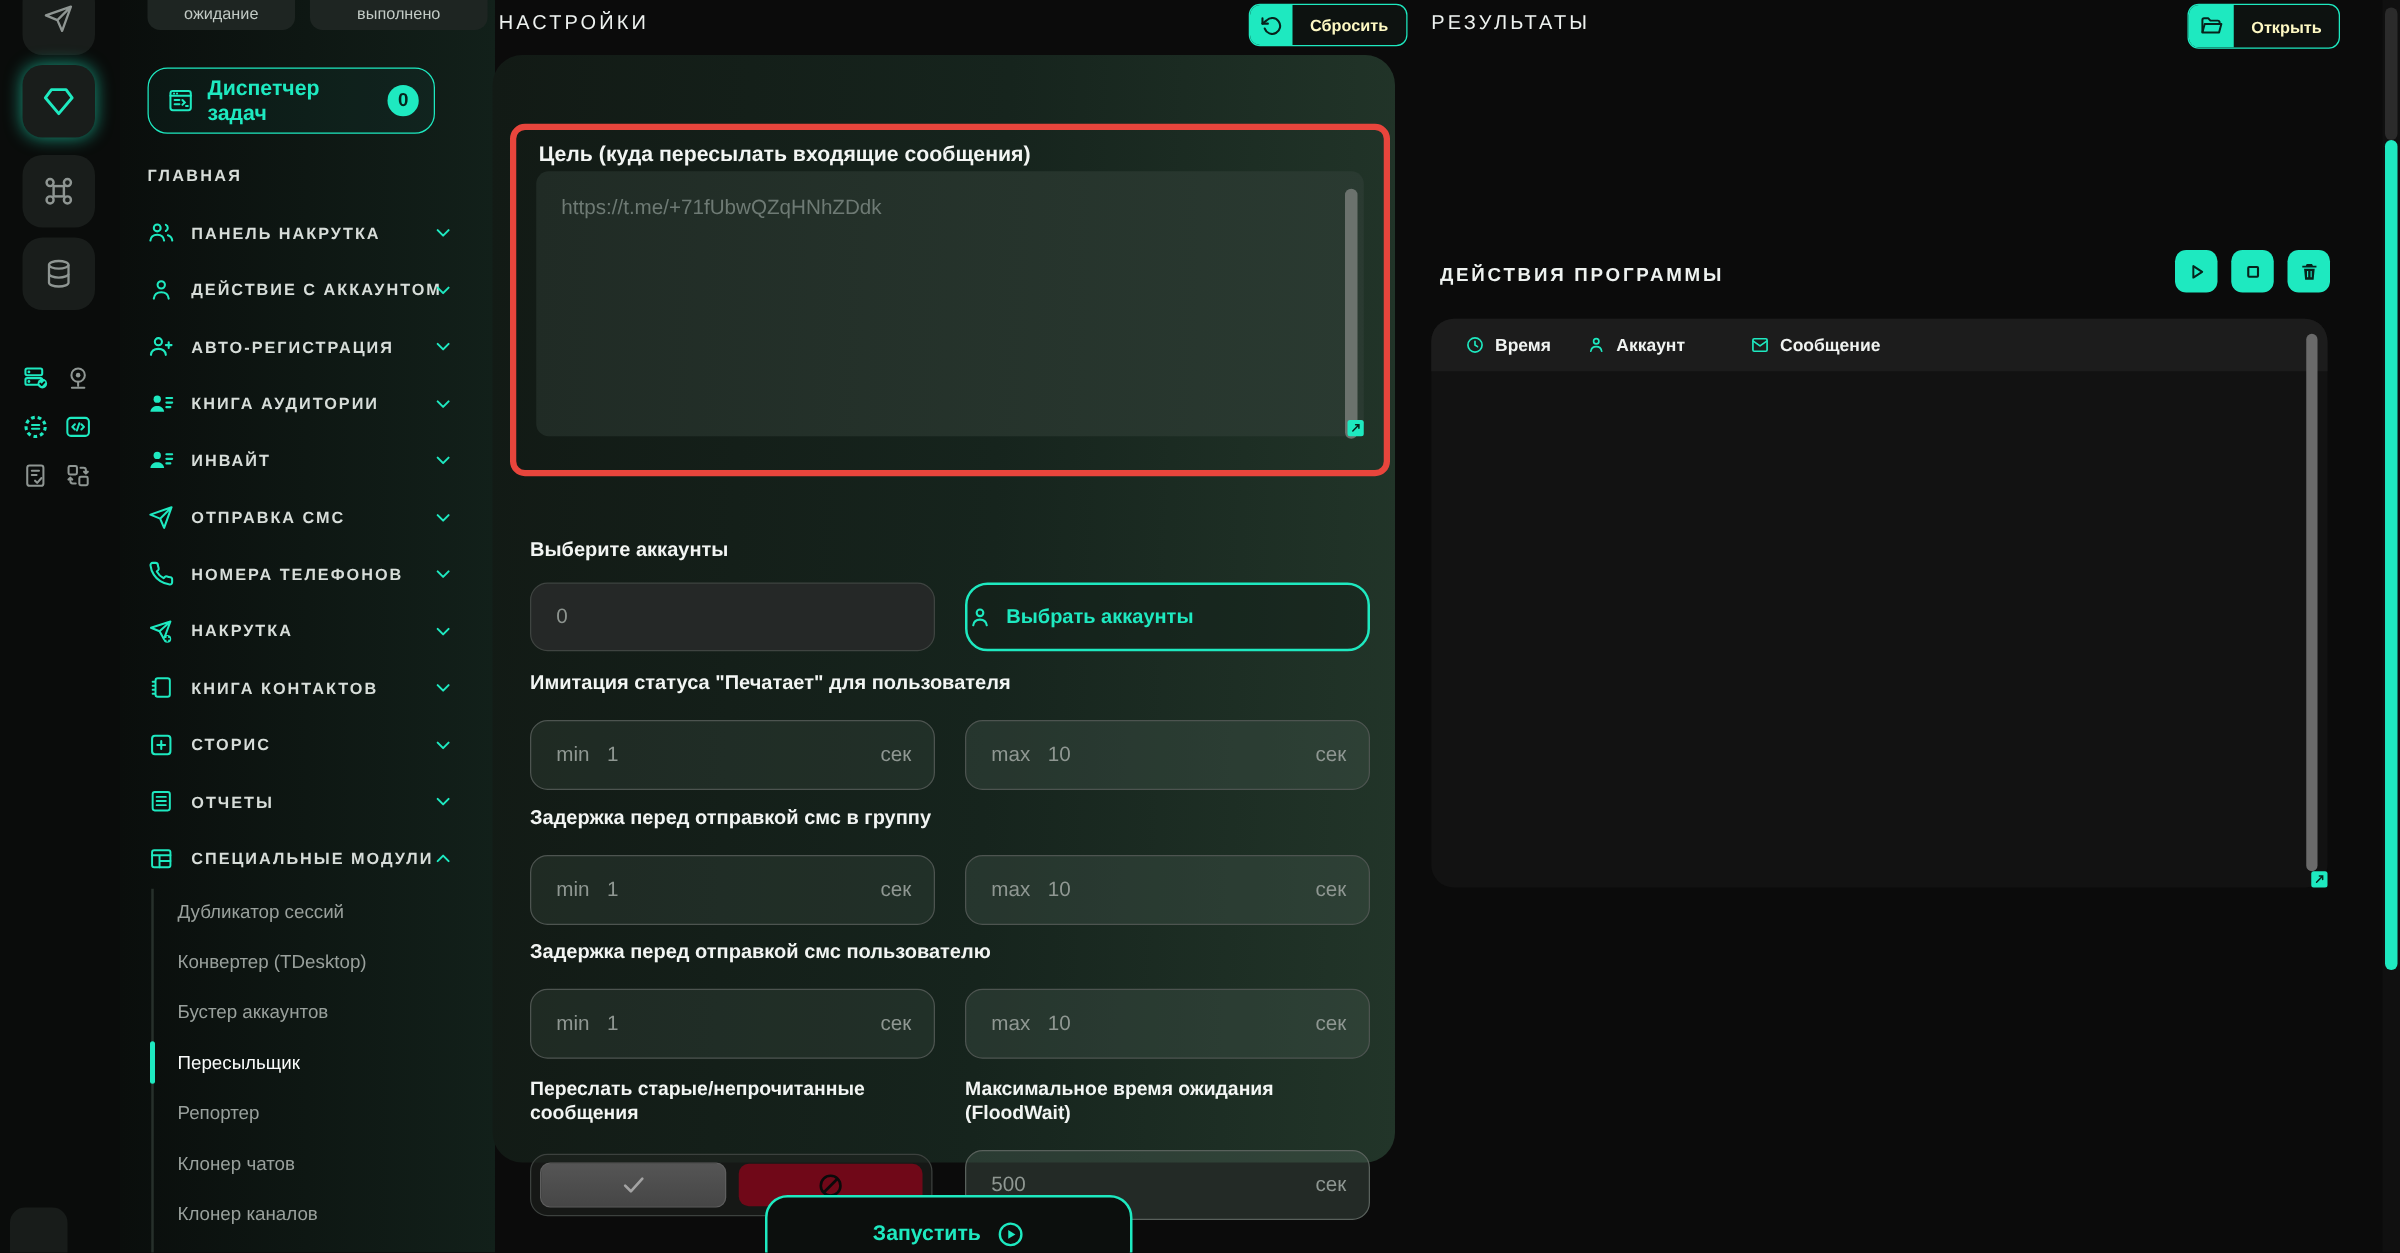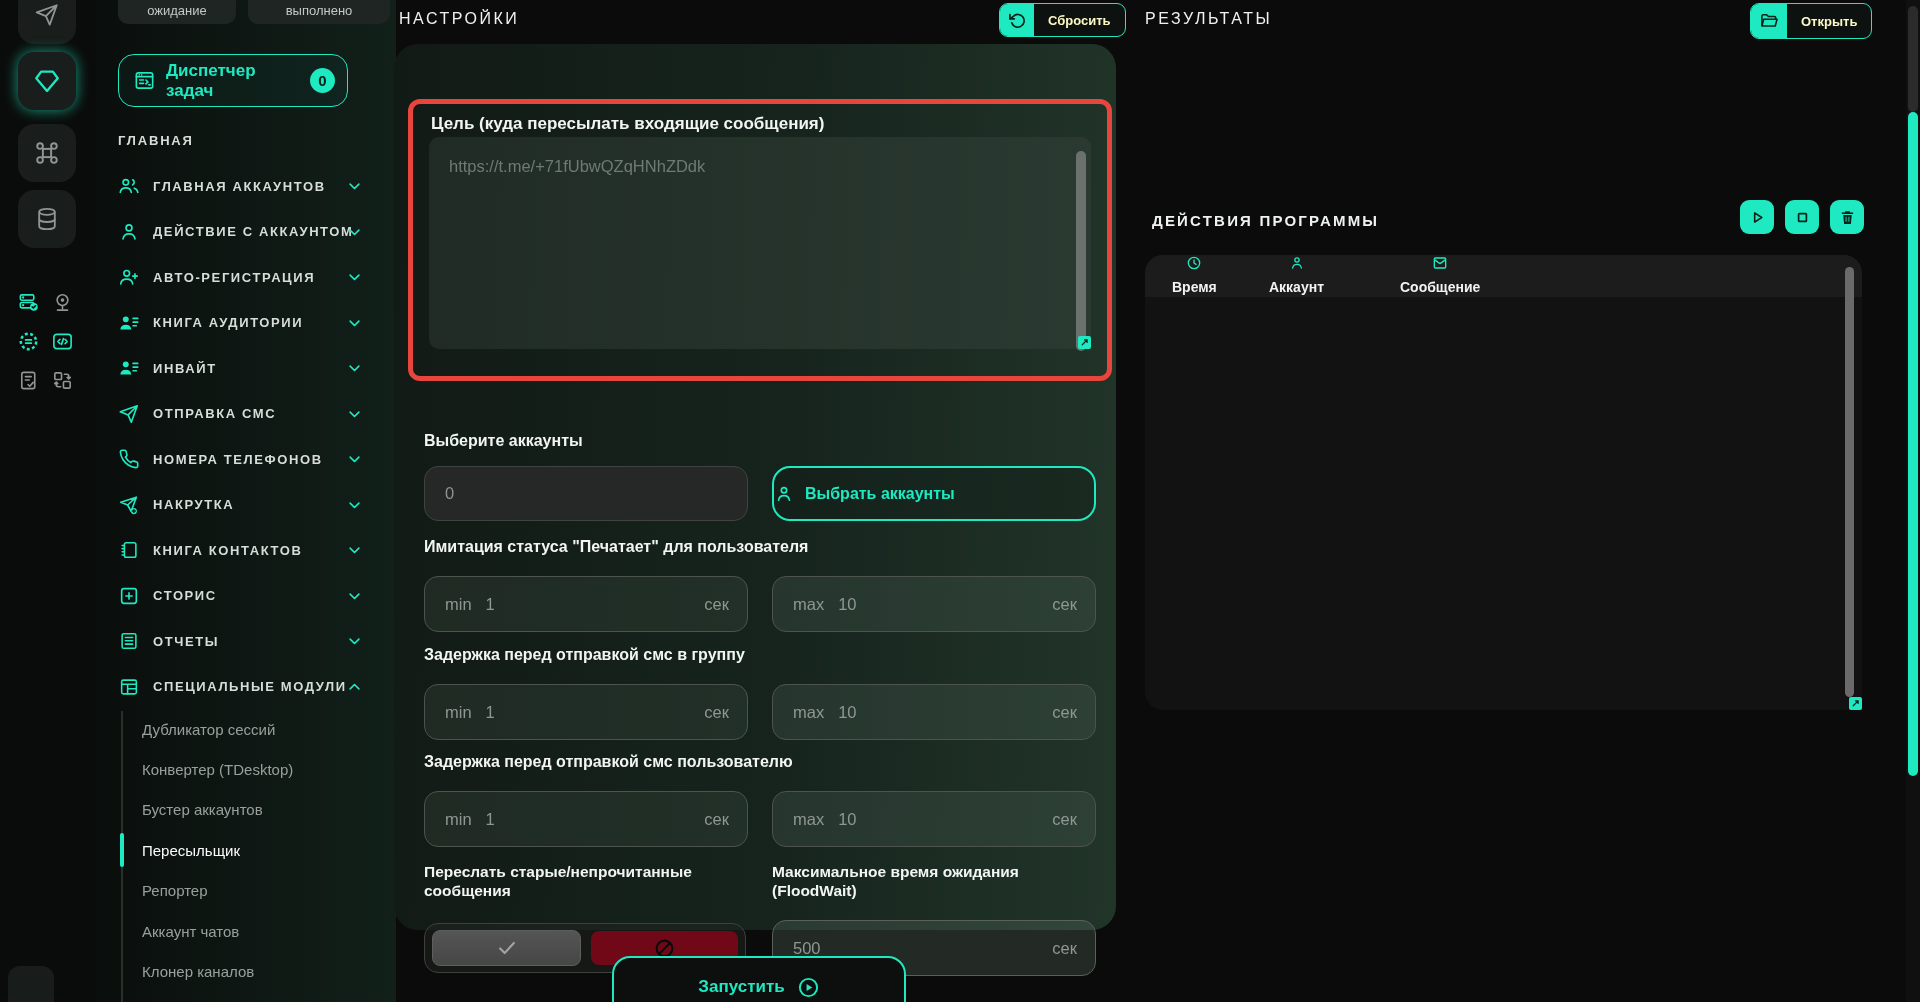--- a/index.html
+++ b/index.html
@@ -74,21 +74,21 @@
             border-radius:18px;background:#0c0f0d;display:flex;align-items:center;justify-content:center;
             gap:12px;color:#1ee9c0;box-sizing:border-box;}
   .startbtn .slabel{font-size:17px;font-weight:bold;}
   
   .acticon{position:absolute;width:34px;height:34px;border-radius:9px;background:#1ee9c0;color:#07231c;
            display:flex;align-items:center;justify-content:center;}
   .rtable{position:absolute;left:1145px;top:255px;width:717px;height:455px;border-radius:18px;
           background:#121212;}
   .rthead{position:absolute;left:0;top:0;width:100%;height:42px;background:#1c1c1c;
           border-radius:18px 18px 0 0;}
-  .hcell{position:absolute;top:0;height:42px;display:flex;align-items:center;gap:8px;flex-direction:column;}
+  .hcell{position:absolute;top:0;height:42px;display:flex;align-items:center;gap:8px;}
   .hcell .hicon{color:#1ee9c0;} .hcell .htext{font-size:14px;font-weight:bold;color:#f0f3f1;}
   
   .pagescroll{position:absolute;right:0;top:0;width:14px;height:1002px;background:#101010;}
   .ps-top{position:absolute;left:2px;top:6px;width:10px;height:106px;border-radius:5px;background:#2b2b2b;}
   .ps-thumb{position:absolute;left:2px;top:112px;width:10px;height:664px;border-radius:5px;background:#1ee9c0;}
   .cutsq{position:absolute;left:8px;top:966px;width:46px;height:52px;border-radius:12px;background:#181c1a;}
 </style>
 </head>
 <body>
 
@@ -195,21 +195,21 @@
   <div class="nav">
     <div class="nav-section">ГЛАВНАЯ</div>
 
     <div class="nav-item">
       <span class="nicon">
           <svg viewBox="0 0 24 24" width="22" height="22" fill="none" stroke="currentColor" stroke-width="1.8" stroke-linecap="round">
             <circle cx="8.5" cy="8" r="3"></circle>
             <path d="M2.5 19c.4-3.2 2.8-5 6-5s5.6 1.8 6 5M16 5.3a3 3 0 0 1 0 5.4M17.8 14.4c2.2.7 3.5 2.3 3.8 4.6"></path>
           </svg>
         </span>
-      <span class="nlabel">ГЛАВНАЯ АККАУНТОВ</span>
+      <span class="nlabel">ПАНЕЛЬ НАКРУТКА</span>
       <span class="chev">
           <svg viewBox="0 0 24 24" width="15" height="15" fill="none" stroke="currentColor" stroke-width="2.6" stroke-linecap="round" stroke-linejoin="round">
             <polyline points="5 9 12 16 19 9"></polyline>
           </svg>
         </span>
     </div>
 
     <div class="nav-item">
       <span class="nicon">
           <svg viewBox="0 0 24 24" width="22" height="22" fill="none" stroke="currentColor" stroke-width="1.8" stroke-linecap="round">
@@ -393,21 +393,21 @@
         <span>Бустер аккаунтов</span>
       </div>
     <div class="sub-item active">
         <span class="activebar"></span>
         <span>Пересыльщик</span>
       </div>
     <div class="sub-item">
         <span>Репортер</span>
       </div>
     <div class="sub-item">
-        <span>Аккаунт чатов</span>
+        <span>Клонер чатов</span>
       </div>
     <div class="sub-item">
         <span>Клонер каналов</span>
       </div>
   </div>
 </div>
 
 <div class="abs ptitle" style="left:399px;top:10px;">НАСТРОЙКИ</div>
 <div class="splitbtn abs" style="left:999px;top:3px;height:34px;">
   <span class="ibox">

